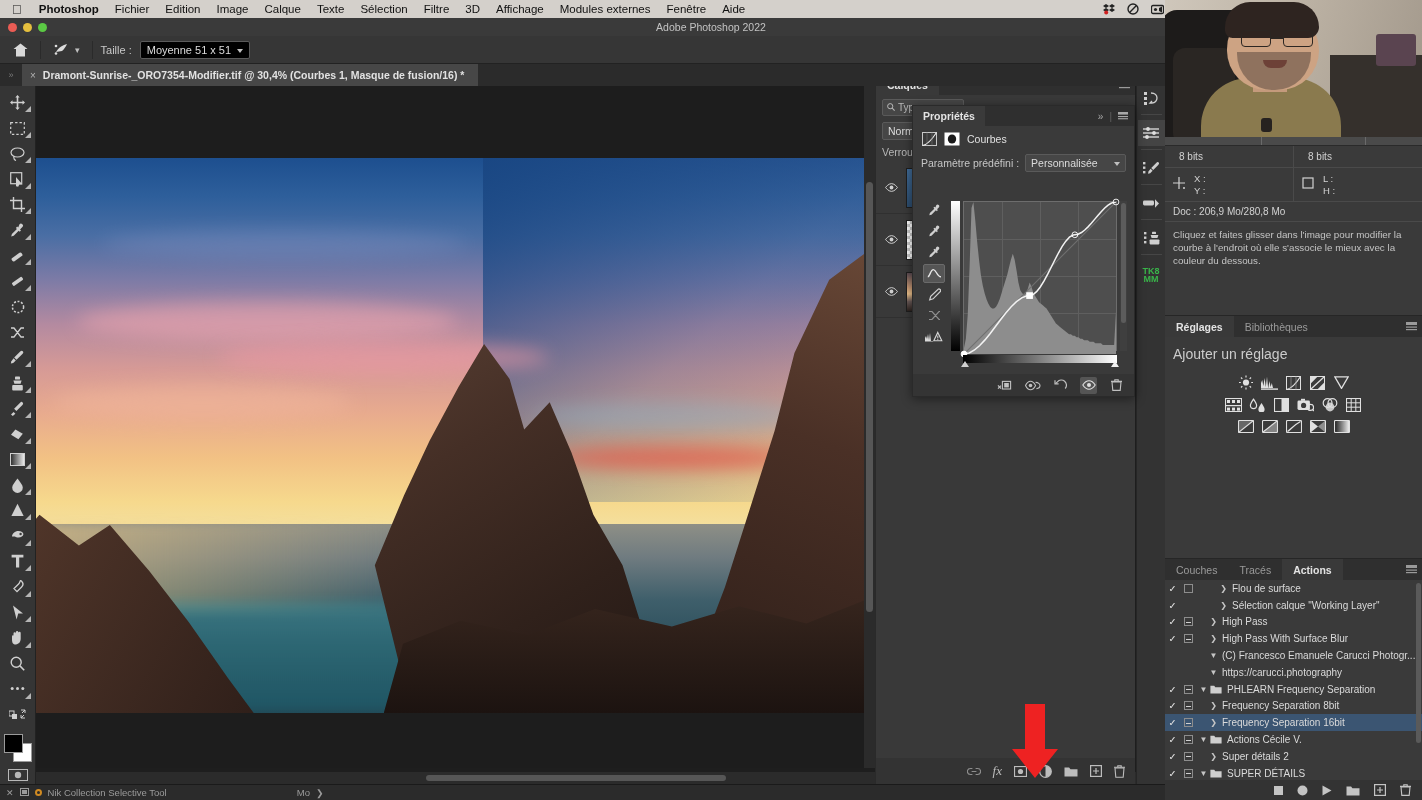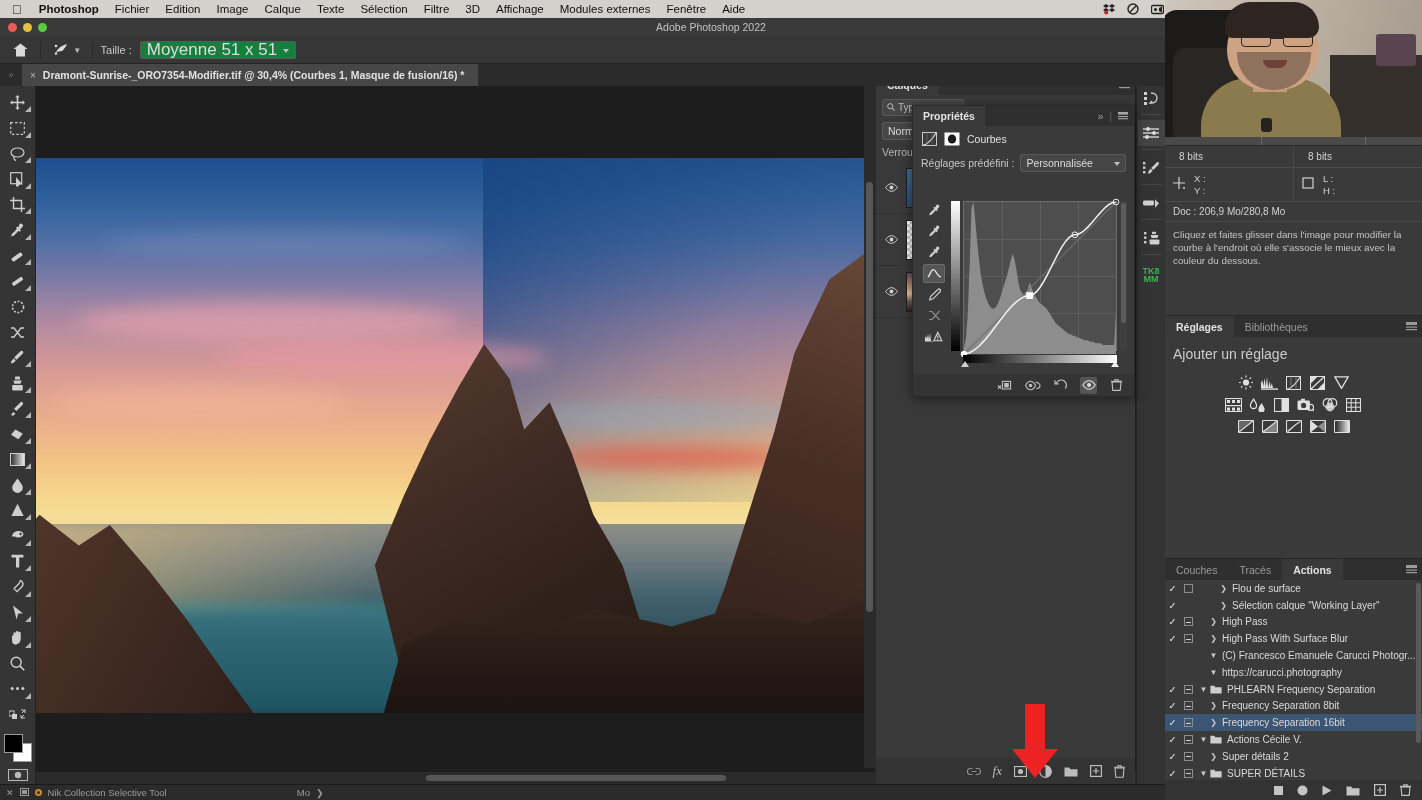--- a/index.html
+++ b/index.html
@@ -41,23 +41,23 @@
   .optionsbar {
     position:absolute; top:36px; left:0; width:1422px; height:28px;
     background:#363636; border-bottom:1px solid #222;
     display:flex; align-items:center; padding-left:8px; gap:8px; z-index:50;
   }
   .ob-home { width:24px; height:20px; display:flex; align-items:center; justify-content:center; }
   .ob-sep { width:1px; height:18px; background:#2a2a2a; }
   .ob-tool { display:flex; align-items:center; gap:4px; padding:1px 4px; }
   .ob-lbl { color:#c8c8c8; font-size:11px; }
   .ob-select {
-    background:#15803d; border:1px solid #5a5a5a; border-radius:2px;
+    background:#000000; border:1px solid #5a5a5a; border-radius:2px;
     height:18px; padding:0 18px 0 6px; display:flex; align-items:center;
-    font-size:17px; color:#dcdcdc; position:relative; min-width:98px;
+    font-size:11px; color:#dcdcdc; position:relative; min-width:98px;
   }
   .ob-select:after {
     content:""; position:absolute; right:6px; top:7px;
     border-left:3.5px solid transparent; border-right:3.5px solid transparent;
     border-top:4px solid #c0c0c0;
   }
 
   
   .tabbar {
     position:absolute; top:64px; left:0; width:1422px; height:22px;
@@ -843,21 +843,21 @@
       <span class="ic">
         <svg width="16" height="14" viewBox="0 0 16 14">
             <rect x="0.5" y="0.5" width="15" height="13" fill="#fff"></rect>
             <ellipse cx="8" cy="7" rx="4.2" ry="4.6" fill="#1a1a1a"></ellipse>
           </svg>
       </span>
       <span style="font-size:10.5px;color:#e0e0e0;">Courbes</span>
     </div>
 
     <div class="props-row">
-      <span class="lab">Réglages prédéfini :</span>
+      <span class="lab">Paramètre prédéfini :</span>
       <span class="preset">Personnalisée</span>
     </div>
 
 
     <div class="curve-wrap">
       <div class="eyedroppers">
         <span class="ed">
           <svg width="13" height="13" viewBox="0 0 13 13">
               <path d="M8.4 1a1.7 1.7 0 012.4 2.4L9 5.2l.9.9-1.1 1.1-.9-.9-4.4 4.4-2.2.6.6-2.2L6.3 4.7l-.9-.9 1.1-1.1.9.9z" fill="#cfcfcf"></path>
             </svg>

